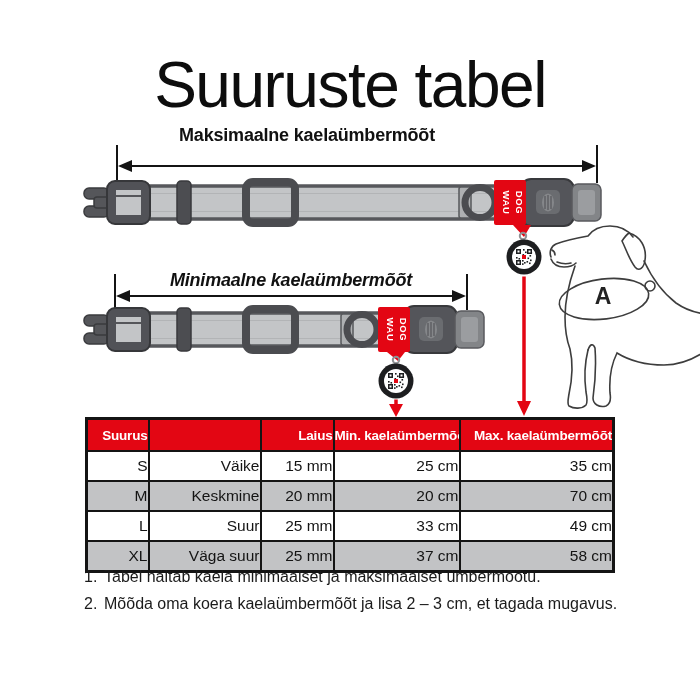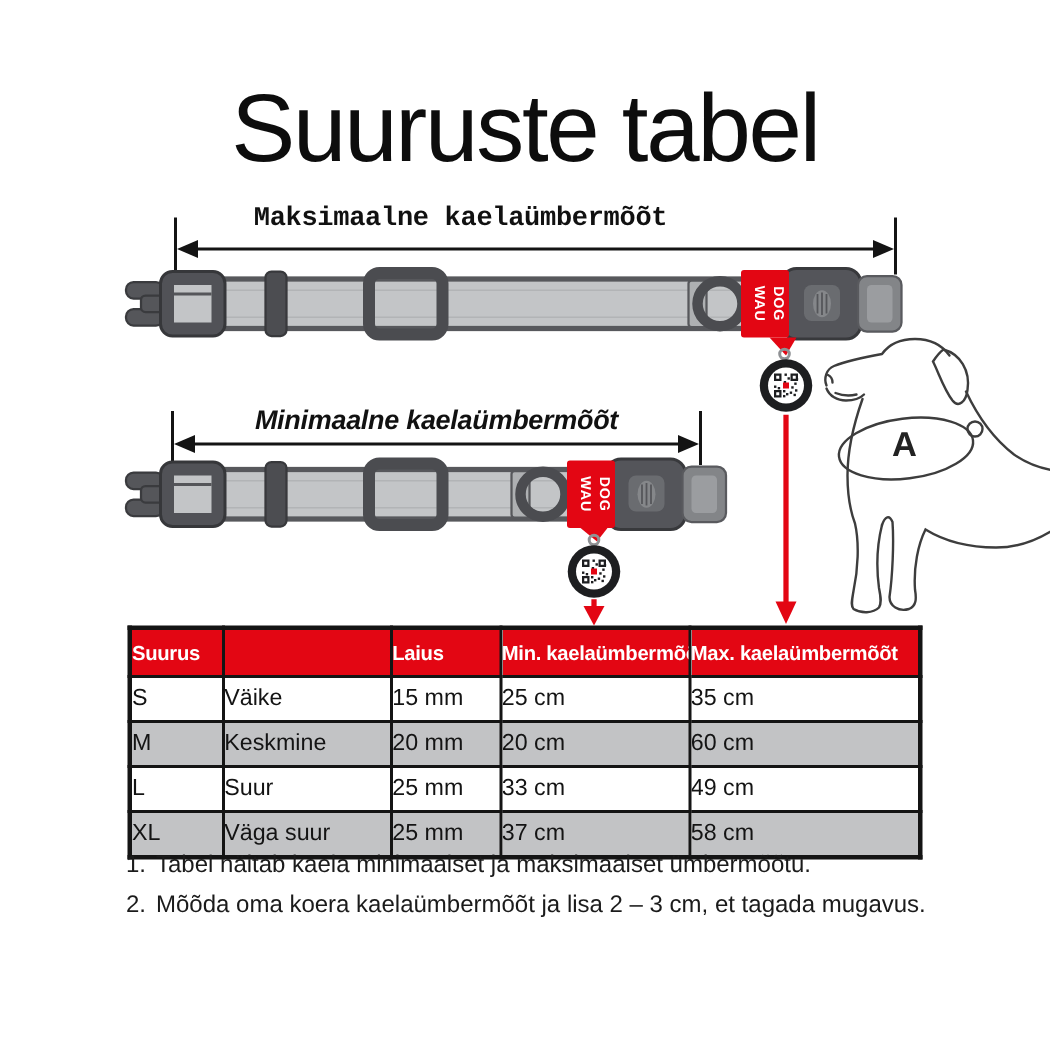--- a/index.html
+++ b/index.html
@@ -9,34 +9,34 @@
   }
   .title {
     position:absolute; top:52px; left:0; width:700px; margin:0;
     text-align:center; font-size:64px; font-weight:400; letter-spacing:-1.5px;
     color:#0d0d0d; line-height:1.05;
   }
   .measure-label {
     position:absolute; text-align:center; font-weight:700; font-size:18px; color:#111;
     letter-spacing:-0.2px;
   }
-  #max-label { left:117px; top:136px; width:380px;font-family:Liberation Mono, monospace; }
+  #max-label { left:117px; top:125px; width:380px; }
   #min-label { left:115px; top:270px; width:352px;font-style:italic; }
   svg.diagram { position:absolute; left:0; top:0; width:700px; height:700px; }
   svg text { font-family:"Liberation Sans", sans-serif; }
   .brand-text { font-size:9.5px; font-weight:700; fill:#ffffff; letter-spacing:0.6px; }
   .neck-a { font-size:23px; font-weight:600; fill:#222; }
 
   table.size-table {
     position:absolute; left:85px; top:417px; width:527px;
     border-collapse:collapse; table-layout:fixed;
     border:3px solid #141414;
   }
   .size-table th, .size-table td {
-    border:2px solid #141414; text-align:left; padding:0; vertical-align:middle;
+    border:2px solid #141414; text-align:right; padding:0; vertical-align:middle;
     overflow:hidden; white-space:nowrap;margin-left:36px;
   }
   .size-table thead th {
     background:#e30613; color:#ffffff; font-size:13.5px; font-weight:700; height:30px;
     letter-spacing:-0.2px;
   }
   .size-table tbody td { font-size:15.5px; font-weight:500; color:#141414; height:28px; background:#ffffff; }
   .size-table tbody tr.alt td { background:#c2c3c5; }
 
   .notes { position:absolute; left:84px; top:567px; width:560px; font-size:16px; font-weight:500; color:#1b1b1b; }
@@ -232,21 +232,21 @@
         <td>Väike</td>
         <td>15 mm</td>
         <td>25 cm</td>
         <td>35 cm</td>
       </tr>
       <tr class="alt">
         <td>M</td>
         <td>Keskmine</td>
         <td>20 mm</td>
         <td>20 cm</td>
-        <td>60 cm</td>
+        <td>70 cm</td>
       </tr>
       <tr>
         <td>L</td>
         <td>Suur</td>
         <td>25 mm</td>
         <td>33 cm</td>
         <td>49 cm</td>
       </tr>
       <tr class="alt">
         <td>XL</td>

